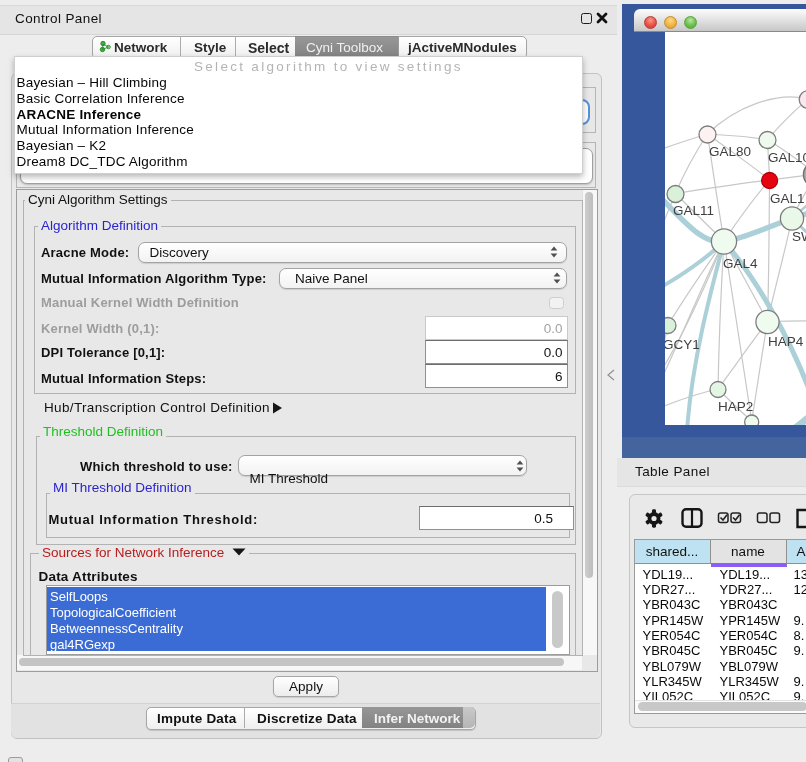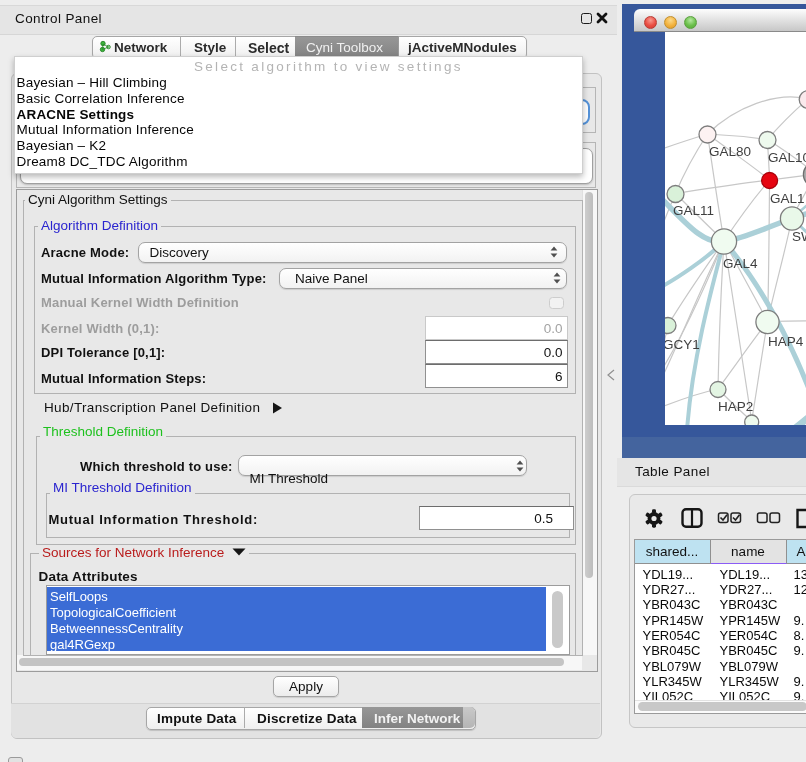--- a/index.html
+++ b/index.html
@@ -75,21 +75,21 @@
 </div>
 <div class="abs blab" style="left:41px;top:295px;color:#9d9d9d;">Manual Kernel Width Definition</div>
 <div class="abs" style="left:549px;top:297px;width:13px;height:10px;background:#f2f2f2;border:1px solid #cdcdcd;border-radius:3.5px;"></div>
 <div class="abs blab" style="left:41px;top:321px;color:#9d9d9d;">Kernel Width (0,1):</div>
 <div class="field" style="left:424.5px;top:316px;width:137px;height:21px;border:1px solid #c9c9c9;color:#a3a3a3;padding:1px 4px 0 0;line-height:21px;">0.0</div>
 <div class="abs blab" style="left:41px;top:345px;">DPI Tolerance [0,1]:</div>
 <div class="field" style="left:424.5px;top:340px;width:137px;height:21px;border:1px solid #909090;border-top-color:#6d6d6d;color:#111;padding:1px 4px 0 0;line-height:21px;">0.0</div>
 <div class="abs blab" style="left:41px;top:371px;">Mutual Information Steps:</div>
 <div class="field" style="left:424.5px;top:364px;width:137px;height:21px;border:1px solid #909090;border-top-color:#6d6d6d;color:#111;padding:1px 4px 0 0;line-height:21px;">6</div>
 
-<div class="abs" style="left:44px;top:400px;font-size:13.5px;color:#111;letter-spacing:.35px;">Hub/Transcription Panel Definition</div>
+<div class="abs" style="left:44px;top:400px;font-size:13.5px;color:#111;letter-spacing:.35px;">Hub/Transcription Control Definition</div>
 <svg class="abs" style="left:272px;top:401.5px" width="11" height="12">
     <path d="M1 0.5 L10 6 L1 11.5 Z" fill="#161616"></path>
   </svg>
 
 <div class="abs" style="left:36px;top:436px;width:538px;height:107px;border:1px solid #b2b2b2;"></div>
 <div class="grouplabel" style="left:40px;top:424.5px;color:#1ec11e;">Threshold Definition</div>
 <div class="abs blab" style="left:80px;top:458.5px;">Which threshold to use:</div>
 <div class="combo" style="left:237.5px;top:455px;width:287.5px;height:19px;">
   <div class="ct" style="top:15px;">MI Threshold</div>
   <svg class="abs" style="left:276.5px;top:3.5px" width="10" height="12">
@@ -118,21 +118,21 @@
 <div class="abs" style="left:145.5px;top:706.5px;width:328px;height:21px;background:linear-gradient(#ffffff,#efefef);border:1px solid #a6a6a6;border-radius:5px;box-shadow:0 1px 1px rgba(0,0,0,.15);"></div>
 <div class="abs" style="left:244px;top:706.5px;width:1px;height:21px;background:#ababab;"></div>
 <div class="abs" style="left:362px;top:707px;width:100.5px;height:21px;background:linear-gradient(#979797,#828282);"></div>
 <div class="abs" style="left:462.5px;top:707px;width:12px;height:21px;background:linear-gradient(#c9c9c9,#b5b5b5);border-radius:0 5px 5px 0;"></div>
 <div class="abs blab" style="left:157px;top:711px;font-size:13.5px;">Impute Data</div>
 <div class="abs blab" style="left:257px;top:711px;font-size:13.5px;">Discretize Data</div>
 <div class="abs" style="left:374px;top:711px;font-size:13.5px;font-weight:bold;color:#f2f2f2;">Infer Network</div>
 
 <div class="abs" style="left:14px;top:56px;width:567px;height:116px;background:#fff;border:1px solid #cfcfcf;box-shadow:0 3px 6px rgba(0,0,0,.28);"></div>
 <div class="abs" style="left:194px;top:59px;font-size:13.5px;letter-spacing:2.3px;color:#b4b4b4;">Select algorithm to view settings</div>
-<div class="abs" style="left:16.5px;top:75px;font-size:13.5px;color:#060606;line-height:15.8px;letter-spacing:.2px;">Bayesian – Hill Climbing<br>Basic Correlation Inference<br><b>ARACNE Settings</b><br>Mutual Information Inference<br>Bayesian – K2<br>Dream8 DC_TDC Algorithm</div>
+<div class="abs" style="left:16.5px;top:75px;font-size:13.5px;color:#060606;line-height:15.8px;letter-spacing:.2px;">Bayesian – Hill Climbing<br>Basic Correlation Inference<br><b>ARACNE Inference</b><br>Mutual Information Inference<br>Bayesian – K2<br>Dream8 DC_TDC Algorithm</div>
 
 <div class="abs" style="left:8px;top:757px;width:13px;height:8px;background:#e2e2e2;border:1.4px solid #9a9a9a;border-radius:3px 3px 0 0;"></div>
 
 <svg class="abs" style="left:607px;top:369px" width="8" height="12">
     <path d="M7 1 L1 6 L7 11" stroke="#909090" stroke-width="1.2" fill="none"></path>
   </svg>
 
 <div class="abs" style="left:617px;top:0;width:189px;height:458px;background:#ededed;"></div>
 <div class="abs" style="left:622px;top:4px;width:184px;height:454px;background:#44649e;"></div>
 <div class="abs" style="left:622px;top:4px;width:184px;height:433px;background:#36579b;"></div>
@@ -254,20 +254,20 @@
 <rect x="87" y="5" width="9.5" height="9.5" rx="2"></rect>
 <rect x="113.5" y="5" width="9.5" height="9.5" rx="2"></rect>
 <rect x="126" y="5" width="9.5" height="9.5" rx="2"></rect>
 </g>
 <path d="M76.5 9.5 L79 12 L83 6.8 M89 9.5 L91.5 12 L95.5 6.8" fill="none" stroke="#222" stroke-width="1.6"></path>
 <path d="M153.5 2 h10 l5 5 v12 h-15 z" fill="none" stroke="#161616" stroke-width="2.4"></path>
 </svg>
 
 <div class="abs" style="left:633.5px;top:538.5px;width:172.5px;height:173.5px;background:#fff;border:1px solid #9a9a9a;border-right:none;overflow:hidden;">
   <div class="abs" style="left:0;top:0;width:75px;height:23px;background:#bee2f1;border-right:1px solid #909090;border-bottom:1px solid #909090;text-align:center;font-size:13.5px;line-height:23px;color:#111;">shared...</div>
-  <div class="abs" style="left:76px;top:0;width:75px;height:23px;background:#e3e3e3;border-right:1px solid #909090;border-bottom:1px solid #8b5cf6;text-align:center;font-size:13.5px;line-height:23px;color:#111;">name</div>
+  <div class="abs" style="left:76px;top:0;width:75px;height:23px;background:#e3e3e3;border-right:1px solid #909090;border-bottom:4px solid #8b5cf6;text-align:center;font-size:13.5px;line-height:23px;color:#111;">name</div>
   <div class="abs" style="left:152px;top:0;width:29px;height:23px;background:#bee2f1;border-bottom:1px solid #909090;text-align:center;font-size:13.5px;line-height:23px;color:#111;">A</div>
   <div class="abs" style="left:8px;top:27px;font-size:13px;color:#0a0a0a;line-height:15.35px;">YDL19...<br>YDR27...<br>YBR043C<br>YPR145W<br>YER054C<br>YBR045C<br>YBL079W<br>YLR345W<br>YIL052C</div>
   <div class="abs" style="left:85px;top:27px;font-size:13px;color:#0a0a0a;line-height:15.35px;">YDL19...<br>YDR27...<br>YBR043C<br>YPR145W<br>YER054C<br>YBR045C<br>YBL079W<br>YLR345W<br>YIL052C</div>
   <div class="abs" style="left:159px;top:27px;font-size:13px;color:#0a0a0a;line-height:15.35px;">13<br>12<br>&nbsp;<br>9.<br>8.<br>9.<br>&nbsp;<br>9.<br>9.</div>
   <div class="abs" style="left:0;top:160px;width:172.5px;height:13.5px;background:#fbfbfb;border-top:1px solid #e2e2e2;"></div>
   <div class="abs" style="left:3px;top:162px;width:169px;height:9px;background:#c8c8c8;border-radius:4.5px;"></div>
 </div>
 
 </body></html>

